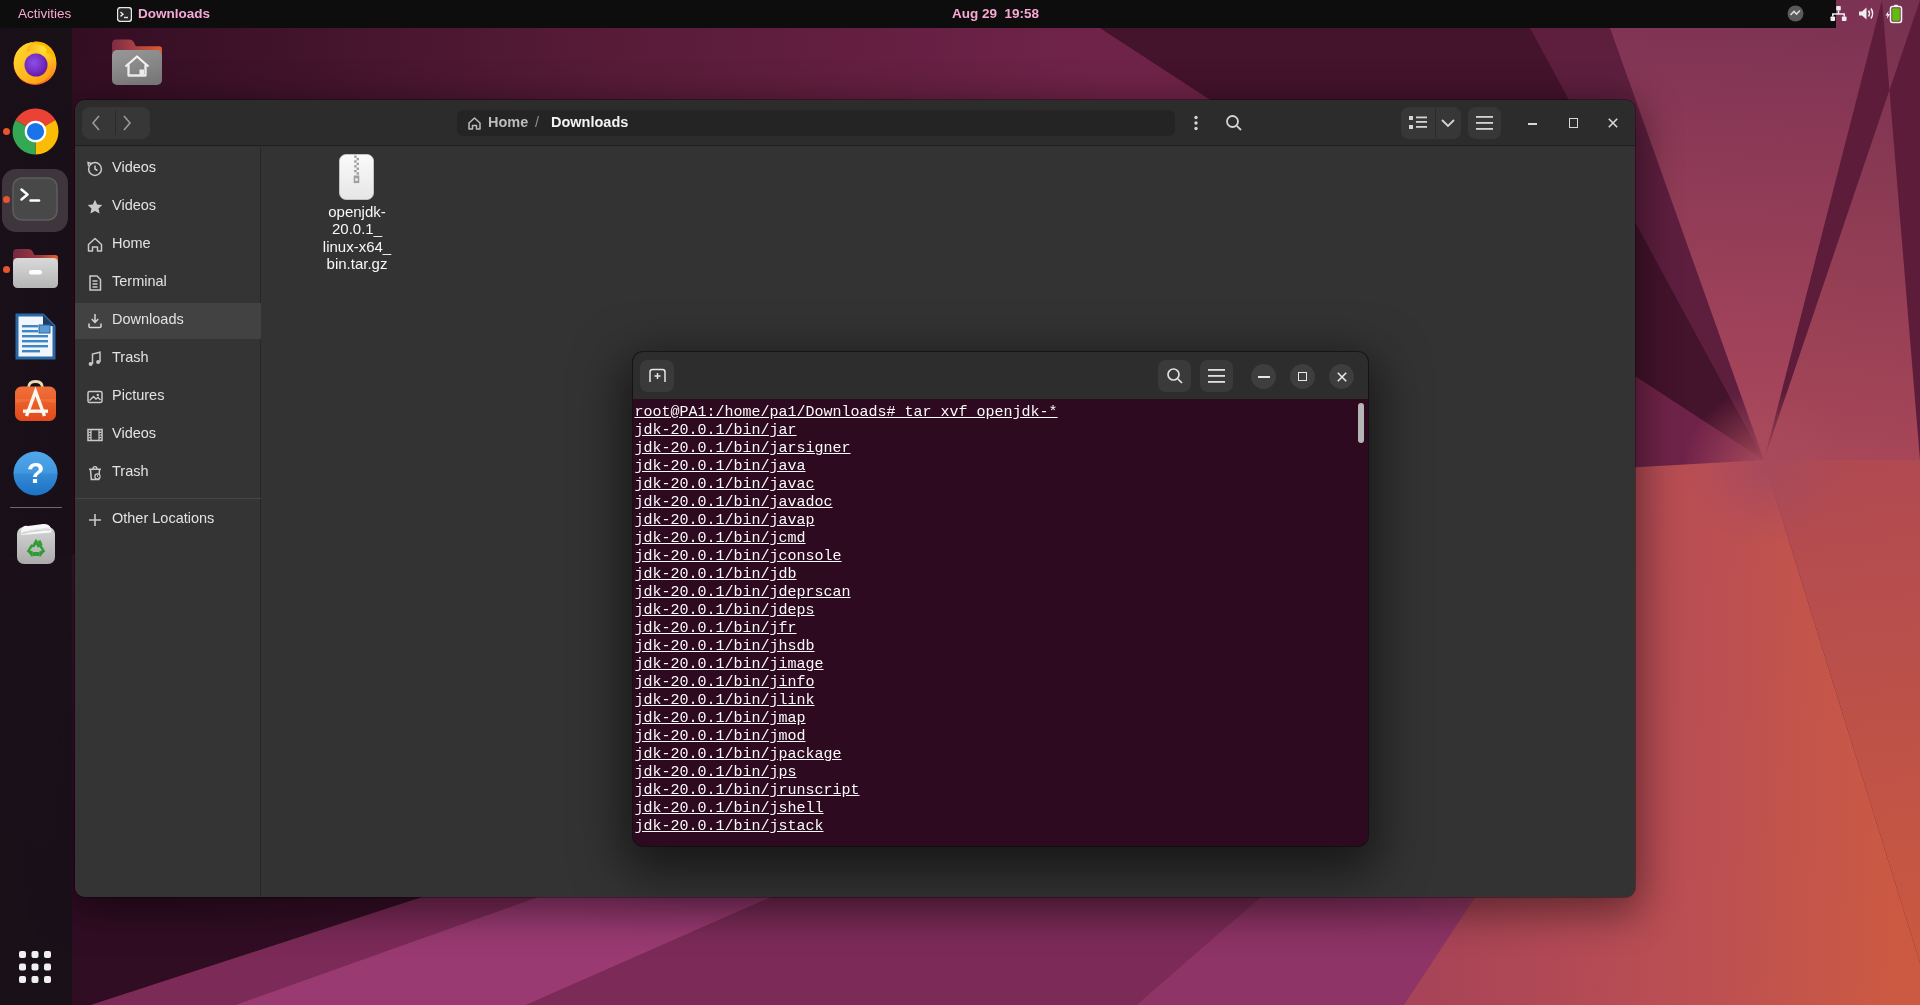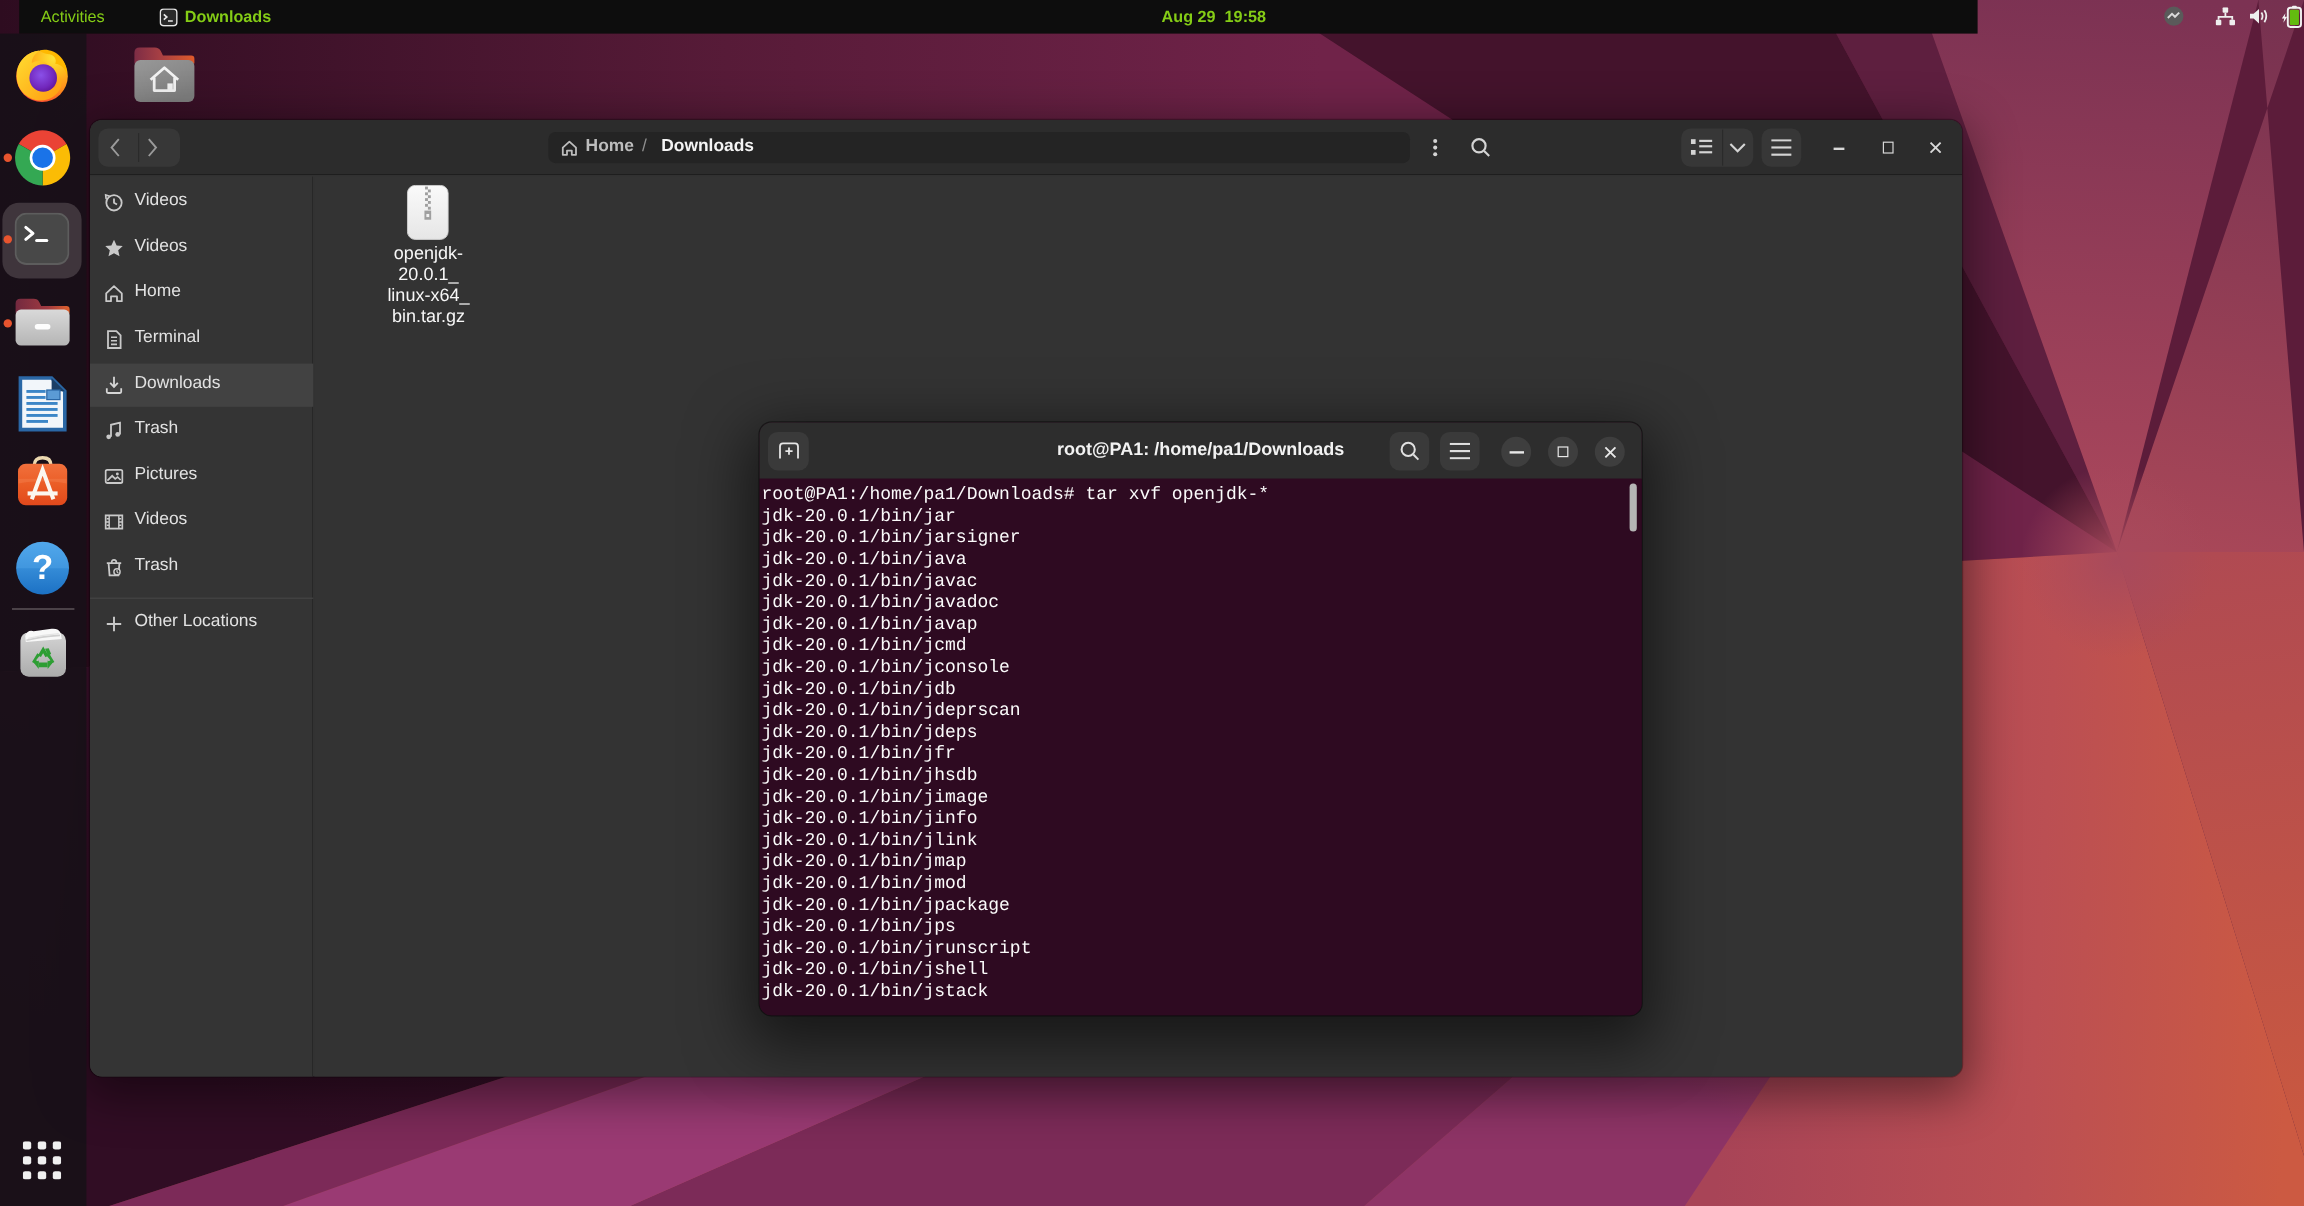--- a/index.html
+++ b/index.html
@@ -1,21 +1,21 @@
 <!DOCTYPE html>
 <html><head>
 <meta charset="utf-8">
 <style>
   * { margin:0; padding:0; box-sizing:border-box; }
   html,body { width:1920px; height:1005px; overflow:hidden; background:#000; }
   body { font-family:"Liberation Sans", sans-serif; position:relative; }
   .abs { position:absolute; }
 
   
-  #topbar { position:absolute; left:16px; top:0; width:1632px; height:28px; background:#0d0d0d; color:#84cc16; z-index:50; }
+  #topbar { position:absolute; left:0; top:0; width:1836px; height:28px; background:#0d0d0d; color:#f9a8d4; z-index:50; }
   #topbar .txt { position:absolute; top:0; height:28px; line-height:28px; font-size:13.5px; font-weight:600; }
 
   
   #dock { position:absolute; left:0; top:28px; width:72px; height:977px; background:rgba(24,16,24,0.92); z-index:40; }
   .dockdot { position:absolute; left:3px; width:7px; height:7px; border-radius:50%; background:#e8542e; }
 
   
   .win { position:absolute; border-radius:10px; }
 
   
@@ -26,21 +26,21 @@
   .srow .lbl { position:absolute; left:37px; top:8px; }
   .srow svg { position:absolute; left:12px; top:10px; }
   #files-content { position:absolute; left:187px; top:47px; width:1373px; height:750px; background:#333333; border-radius:0 0 10px 0; }
 
   .hbtn { position:absolute; top:7px; height:32px; background:#373737; border-radius:8px; }
 
   
   #term { left:633px; top:352px; width:735px; height:494px; background:#2e0a21; border-radius:10px; box-shadow:0 16px 50px 10px rgba(0,0,0,0.55), 0 0 0 1px rgba(0,0,0,0.45); z-index:20; }
   #term-head { position:absolute; left:0; top:0; width:100%; height:47px; background:#2d2d2d; border-radius:10px 10px 0 0; }
   #term-body { position:absolute; left:0; top:47px; width:735px; height:447px; background:#2e0a21; border-radius:0 0 10px 10px;
-               font-family:"Liberation Mono", monospace; font-size:15px; line-height:18px; color:#fbfbfb; white-space:pre; padding:5px 0 0 1.5px; }
+               font-family:"Liberation Mono", monospace; font-size:15px; line-height:18px; color:#fbfbfb; white-space:pre; padding:5px 0 0 1.5px;text-decoration:underline; }
 </style>
 </head>
 <body>
 
 <svg id="wall" style="position:absolute;left:0;top:0;z-index:0" width="1920" height="1005" viewBox="0 0 1920 1005">
   <defs>
     <linearGradient id="gL" x1="0" y1="0" x2="1100" y2="0" gradientUnits="userSpaceOnUse">
       <stop offset="0" stop-color="#2e0c20"></stop>
         <stop offset="0.55" stop-color="#571b38"></stop>
         <stop offset="1" stop-color="#702349"></stop>
@@ -490,21 +490,20 @@
   </div>
 </div>
 
 <div id="term" class="win">
   <div id="term-head">
     <div class="abs" style="left:7px;top:8px;width:34px;height:32px;background:#3a3a3a;border-radius:8px"></div>
     <svg class="abs" style="left:16px;top:16px" width="17" height="16" viewBox="0 0 17 16">
       <path d="M1 14 V4 q0 -2.5 2.5 -2.5 h10 q2.5 0 2.5 2.5 V14" fill="none" stroke="#e6e6e6" stroke-width="1.5"></path>
       <path d="M8.5 5 v6 M5.5 8 h6" stroke="#e6e6e6" stroke-width="1.5"></path>
     </svg>
-    <div class="abs" style="left:0;top:14px;width:735px;text-align:center;font-size:15px;font-weight:700;color:#f2f2f2">root@PA1: /home/pa1/Downloads</div>
 
     <div class="abs" style="left:525px;top:8px;width:33px;height:32px;background:#3a3a3a;border-radius:8px"></div>
     <svg class="abs" style="left:533px;top:15px" width="18" height="18" viewBox="0 0 18 18">
       <circle cx="7.5" cy="7.5" r="5.5" fill="none" stroke="#e0e0e0" stroke-width="1.7"></circle>
       <path d="M11.8 11.8 L16 16" stroke="#e0e0e0" stroke-width="1.7"></path>
     </svg>
 
     <div class="abs" style="left:567px;top:8px;width:33px;height:32px;background:#3a3a3a;border-radius:8px"></div>
     <svg class="abs" style="left:575px;top:17px" width="17" height="14" viewBox="0 0 17 14">
       <g fill="#e0e0e0">

